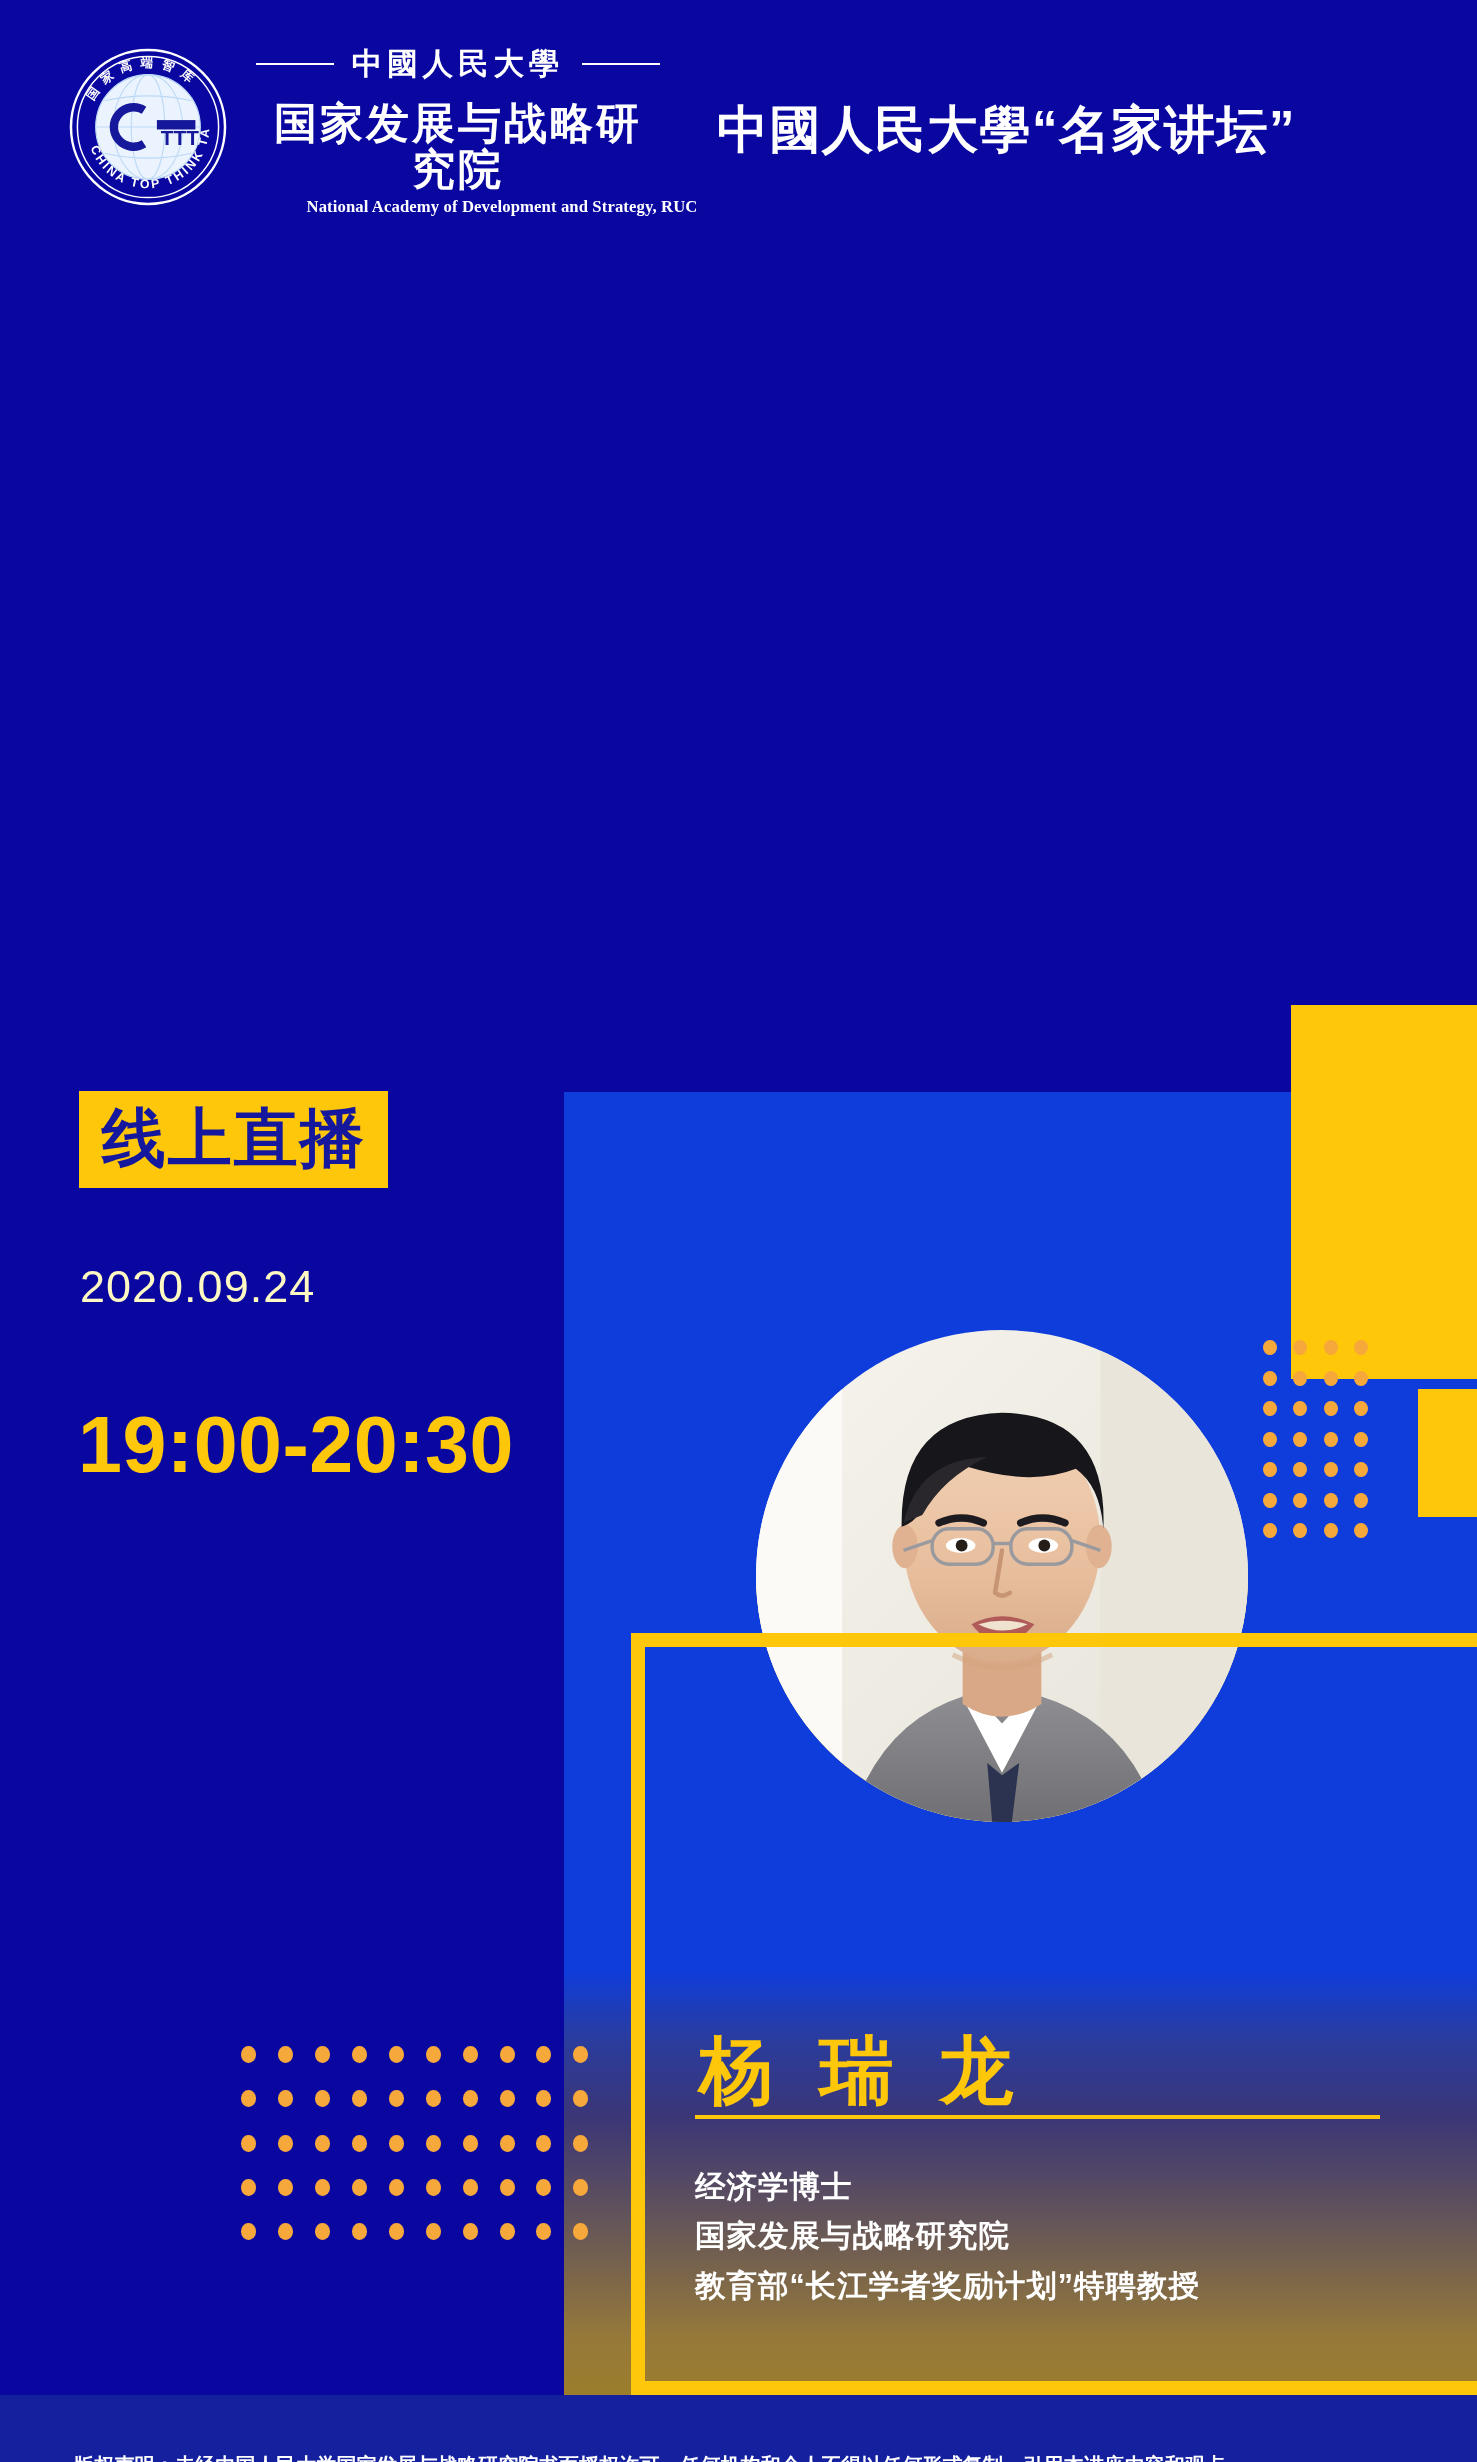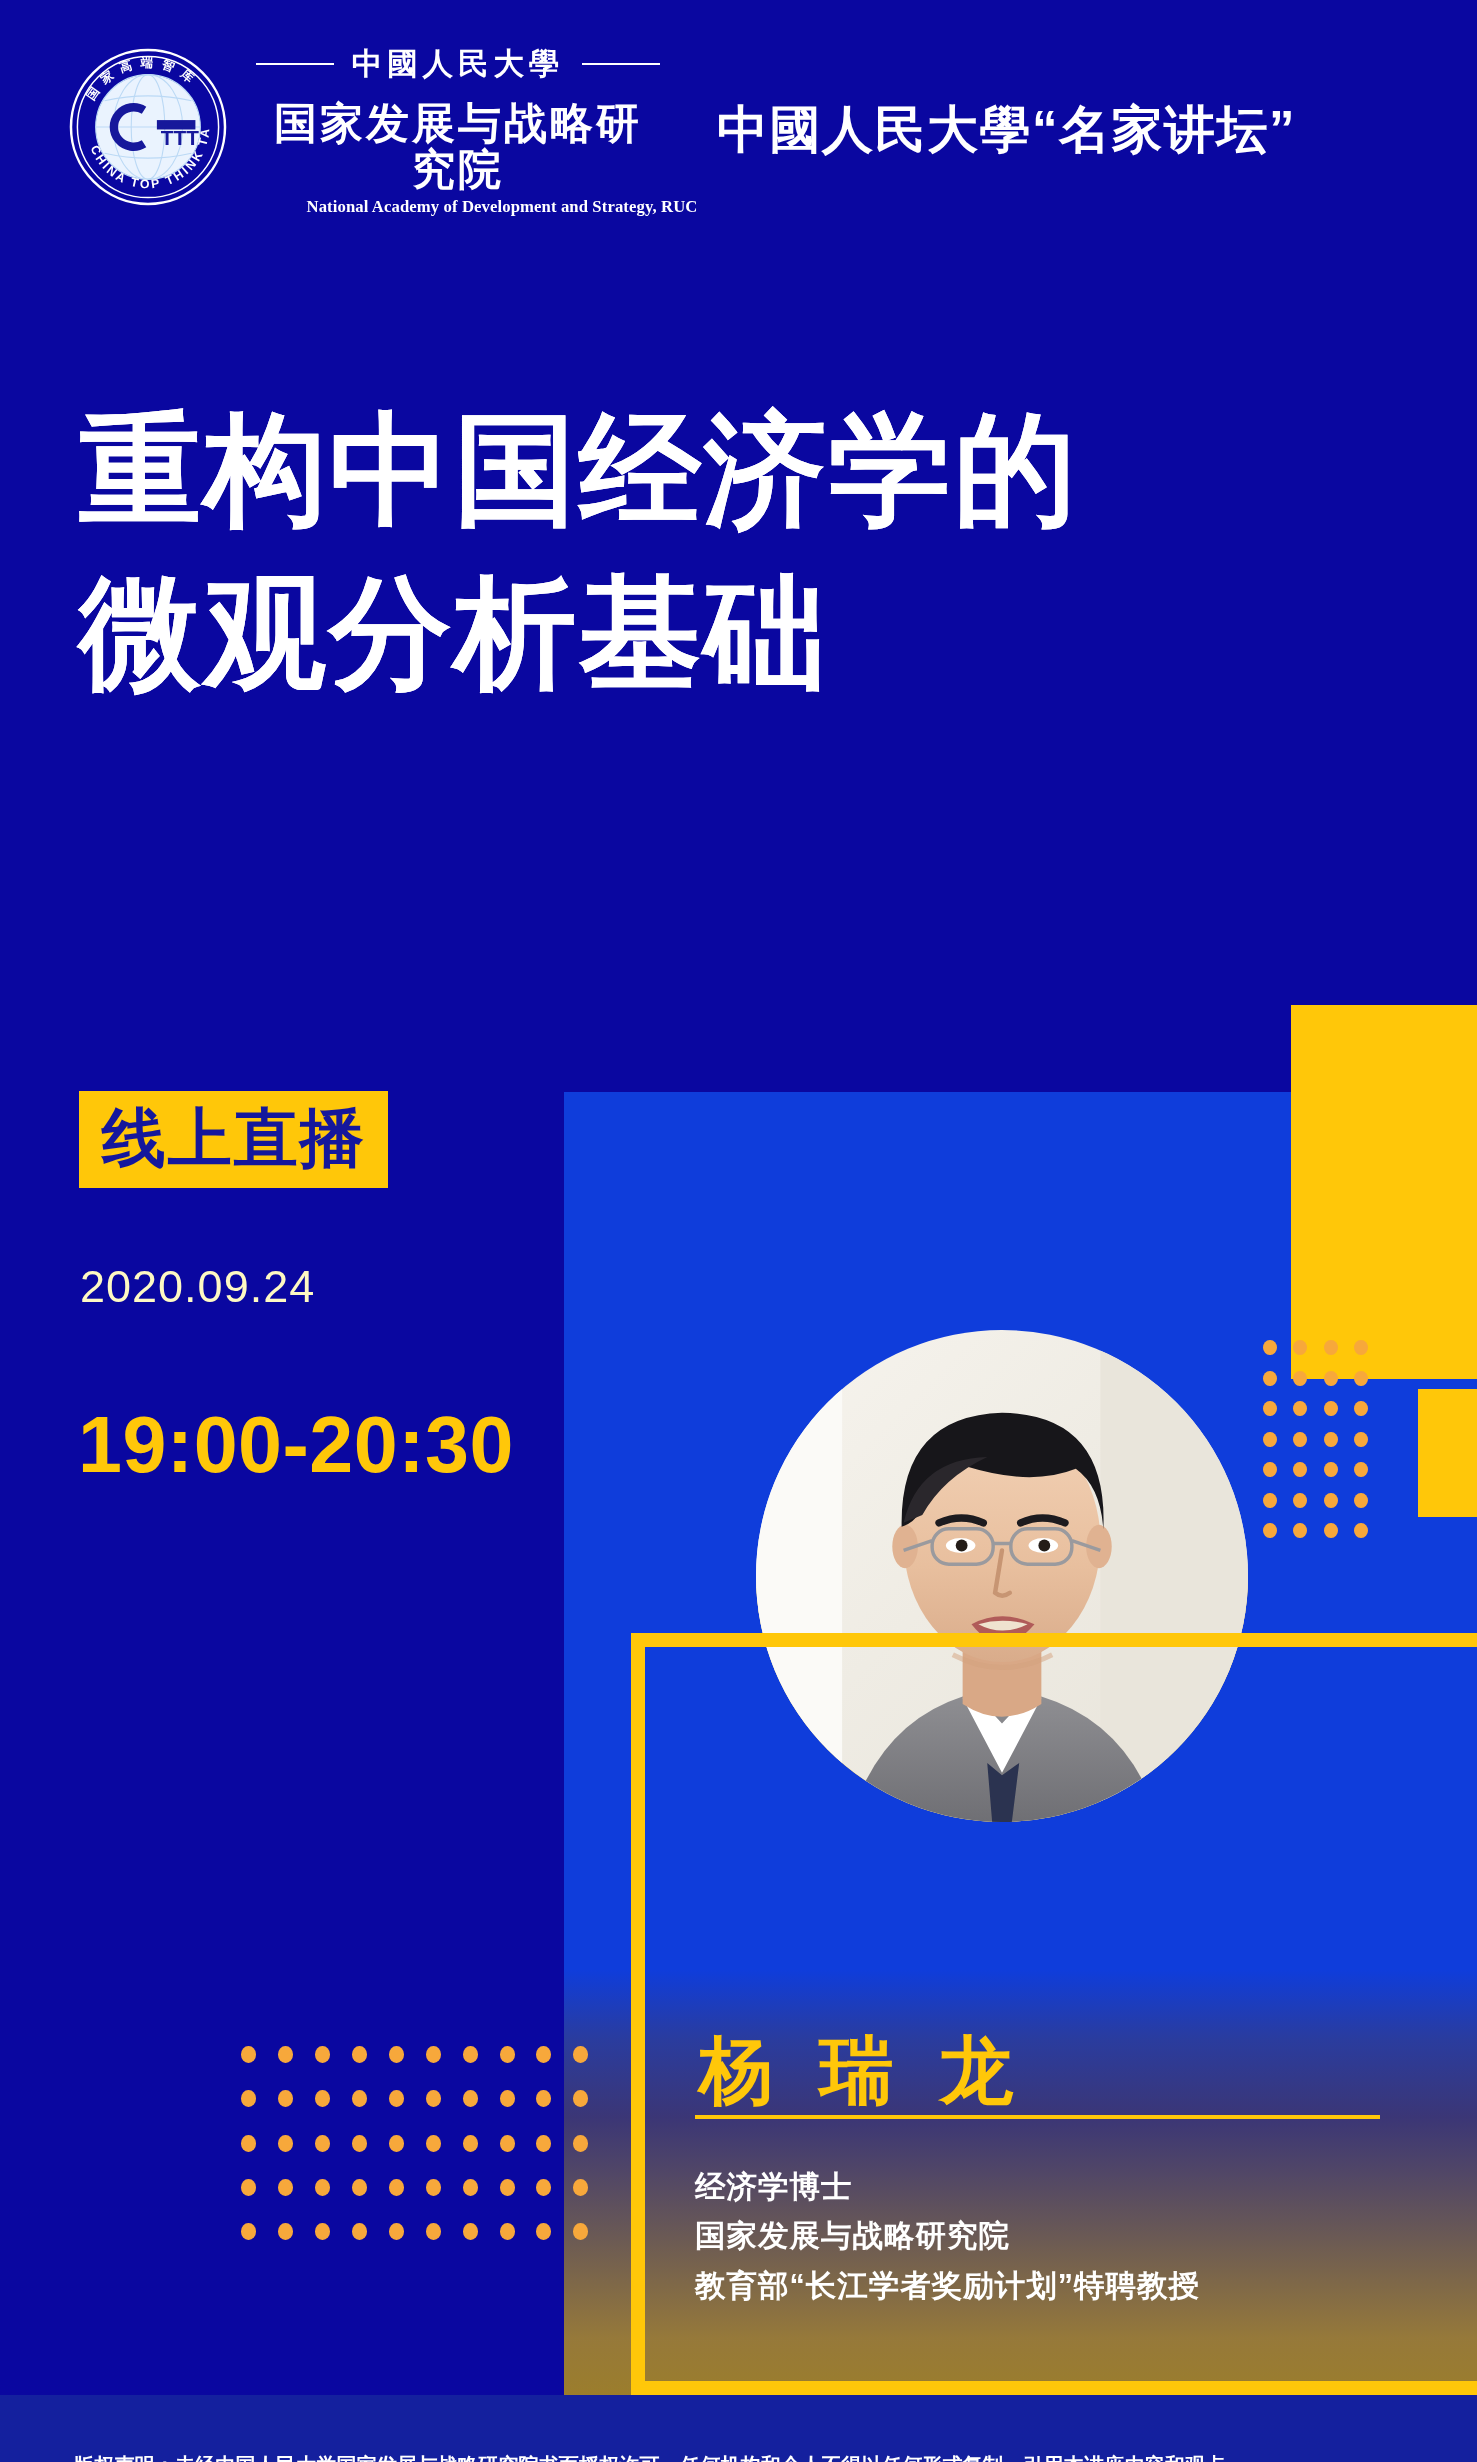--- a/index.html
+++ b/index.html
@@ -207,24 +207,20 @@
         <span class="org-univ">中國人民大學</span>
         <span class="org-rule"></span>
       </div>
       <div class="org-name">国家发展与战略研究院</div>
       <div class="org-en">National Academy of Development and Strategy, RUC</div>
     </div>
 
     <div class="series-title">中國人民大學“名家讲坛”</div>
   </div>
 
-  <div class="main-title">
-    <div class="line">重构中国经济学的</div>
-    <div class="line">微观分析基础</div>
-  </div>
 
   <div class="blue-panel"></div>
   <div class="ybox-1"></div>
   <div class="blue-gradient"></div>
   <div class="ybox-2"></div>
 
   <div class="dots" id="dots-right" style="left: 1171px; top: 1340px; width: 214px; height: 214px;">
       <div class="dot" style="left: 0px; top: 0px; width: 13.8px; height: 15.4px; background: rgb(247, 168, 59);"></div>
       <div class="dot" style="left: 30.5px; top: 0px; width: 13.8px; height: 15.4px; background: rgb(247, 168, 59);"></div>
       <div class="dot" style="left: 61px; top: 0px; width: 13.8px; height: 15.4px; background: rgb(247, 168, 59);"></div>

